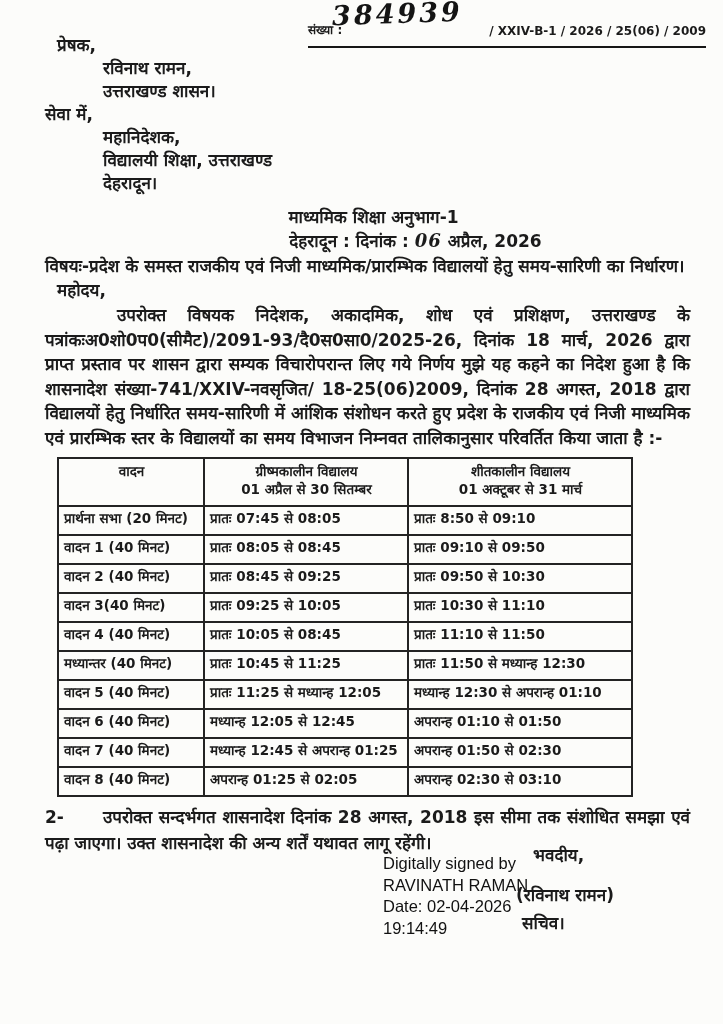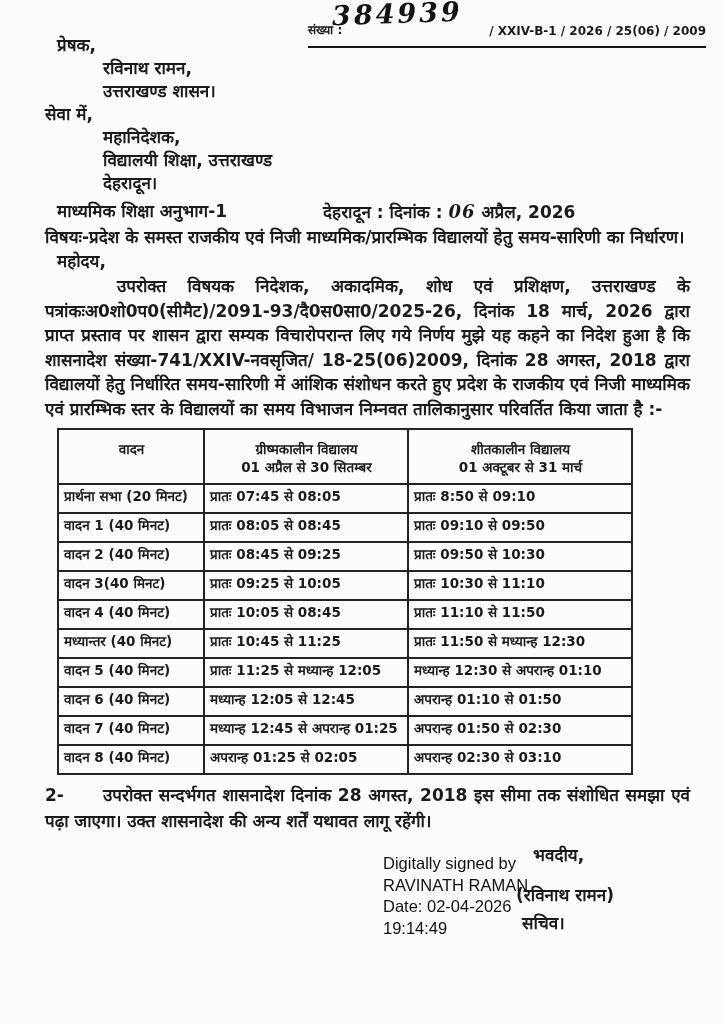--- a/index.html
+++ b/index.html
@@ -32,22 +32,22 @@
     border-bottom:2.2px solid #161616;
     padding-bottom:8px;
   }
   
   .content{position:absolute;top:34px;left:45px;width:645px;}
   .addr-label{font-size:17px;font-weight:700;line-height:23px;margin-left:12px;}
   .addr-label.to{margin-left:0;}
   .addr-line{font-size:17px;font-weight:700;line-height:23px;margin-left:58px;}
   
   .section-row{
-    display:flex;align-items:flex-start;margin-top:5px;
-    font-size:17px;font-weight:700;line-height:23px;
+    display:flex;align-items:center;margin-top:11px;
+    font-size:17px;font-weight:700;line-height:23px;flex-direction:column;
   }
   .section-title{margin-left:12px;}
   .dateline{margin-left:96px;white-space:nowrap;}
   .hand-day{
     font-family:"DejaVu Serif",serif;font-style:italic;
     font-size:18px;letter-spacing:1px;
   }
   
   .subject{font-size:17px;font-weight:700;line-height:23px;margin-top:2px;text-align:left;}
   .salutation{font-size:17px;font-weight:700;line-height:23px;margin-top:1px;margin-left:12px;}
@@ -62,21 +62,21 @@
     width:574px;
     table-layout:fixed;
   }
   table.timetable td,table.timetable th{
     border:2px solid #232323;
     font-size:13.5px;font-weight:600;
     padding:2px 4px 7px 5px;
     vertical-align:top;text-align:left;
     overflow:hidden;white-space:nowrap;
   }
-  table.timetable th{font-weight:700;text-align:center;padding-top:10px;}
+  table.timetable th{font-weight:700;text-align:center;padding-top:3px;}
   table.timetable .hdr2{display:block;font-weight:700;}
   table.timetable tr{height:26px;}
   table.timetable tr.hdr-row{height:46px;}
   table.timetable tr.bold-row td{font-weight:800;}
   
   .closing-para{
     font-size:17px;font-weight:600;line-height:26px;
     text-align:justify;margin-top:7px;
   }
   .closing-num{display:inline-block;width:58px;font-weight:700;}

